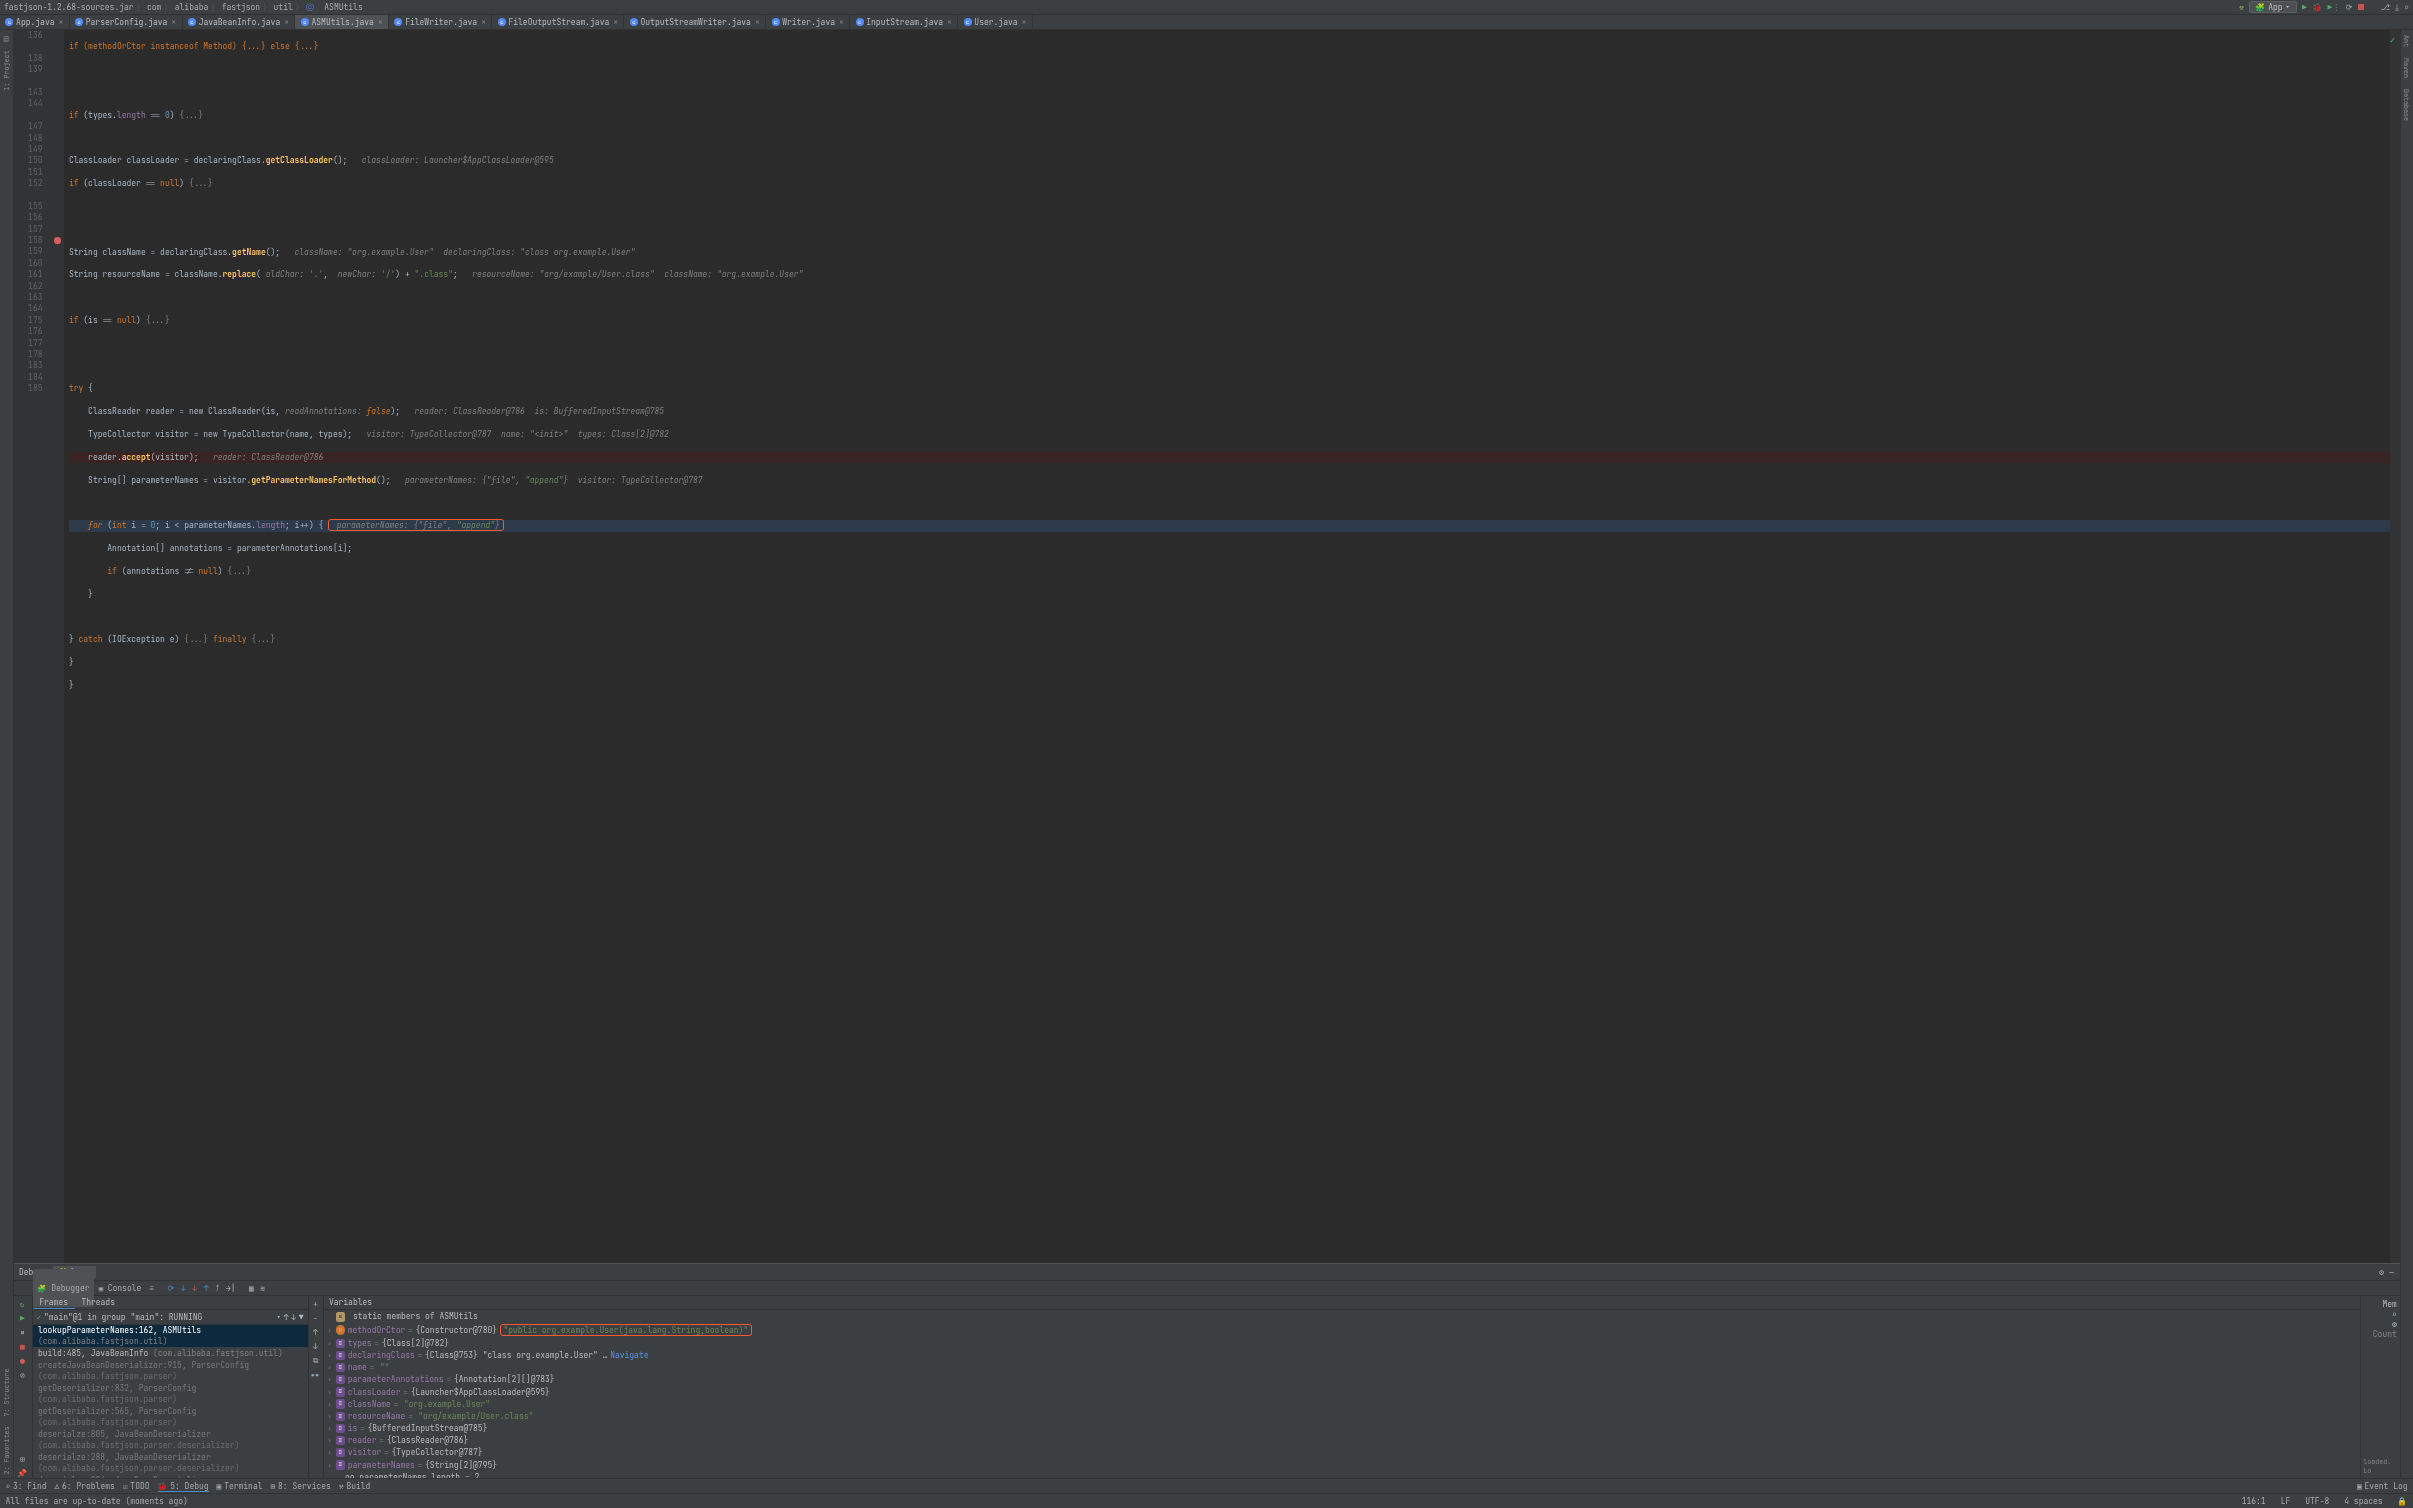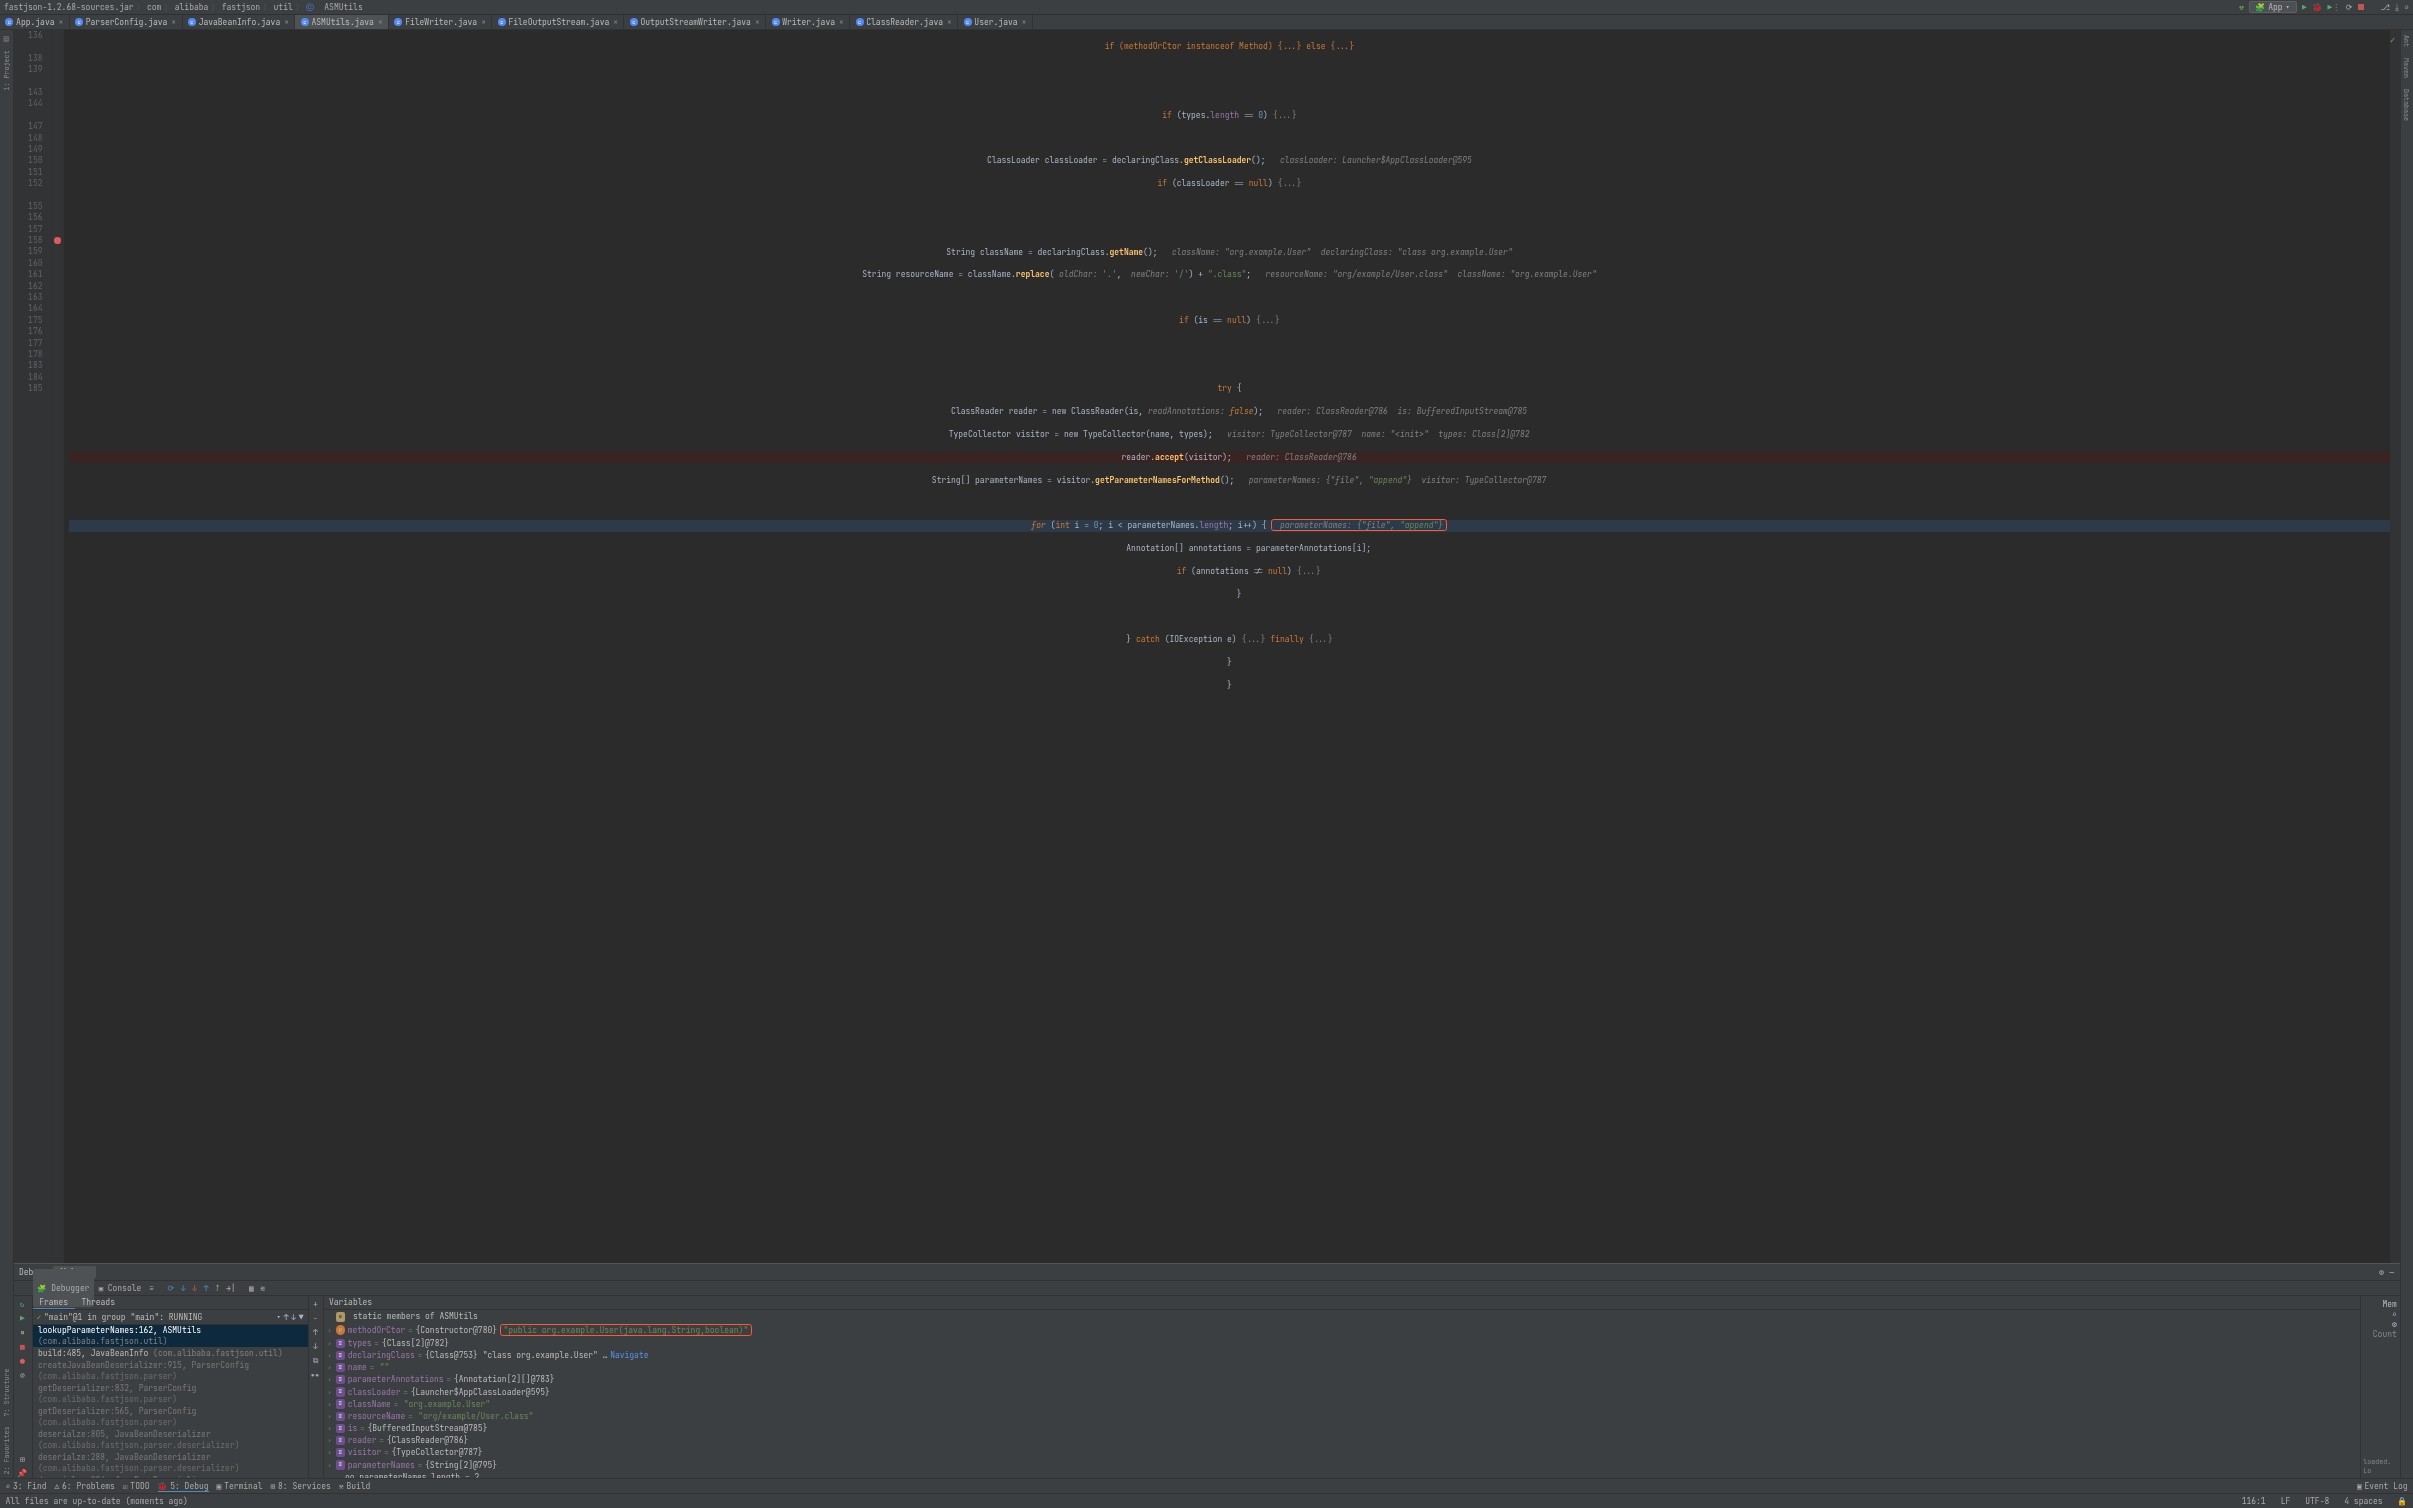--- a/index.html
+++ b/index.html
@@ -36,21 +36,21 @@
   
   .work{flex:1;display:flex;min-height:0;}
   .rail{width:13.5px;background:var(--bg-top);border-right:0.7px solid #323232;display:flex;flex-direction:column;align-items:center;padding-top:2.7px;gap:5.4px;color:#888;}
   .rail.right{border-right:none;border-left:0.7px solid #323232;}
   .vtext{writing-mode:vertical-lr;transform:rotate(180deg);font-size:6.7px;padding:2.7px 0;white-space:nowrap;}
   
   .editor-wrap{flex:1;display:flex;flex-direction:column;min-width:0;}
   .editor{flex:1;display:flex;overflow:hidden;position:relative;}
   .gutter{width:38px;background:var(--bg-darker);text-align:right;padding-right:8px;color:#606366;line-height:11.4px;font-size:7.4px;border-right:0.7px solid #323232;position:relative;}
   .run-gutter{width:12px;background:var(--bg-darker);border-right:0.7px solid #323232;position:relative;}
-  .code{flex:1;line-height:11.4px;white-space:pre;padding-left:5.4px;overflow:hidden;position:relative;text-align:center;}
+  .code{flex:1;line-height:11.4px;white-space:pre;padding-left:5.4px;overflow:hidden;position:relative;}
   .line{height:11.4px;position:relative;}
   .line.bp{background:#3a2323;}
   .line.cur{background:#2d3a4a;}
   .hint{color:#808080;font-style:italic;}
   .hstr{color:#6a8759;font-style:italic;}
   .k{color:#cc7832;}
   .m{color:#ffc66d;font-weight:bold;}
   .s{color:#6a8759;}
   .n{color:#6897bb;}
   .f{color:#9876aa;margin-top:14px;}
@@ -178,21 +178,21 @@
       <span>OutputStreamWriter.java</span>
       <span class="close">×</span>
     </div>
     <div class="tab">
       <span class="cls">c</span>
       <span>Writer.java</span>
       <span class="close">×</span>
     </div>
     <div class="tab">
       <span class="cls">c</span>
-      <span>ClassReader.java</span>
+      <span>InputStream.java</span>
       <span class="close">×</span>
     </div>
     <div class="tab">
       <span class="cls">c</span>
       <span>User.java</span>
       <span class="close">×</span>
     </div>
   </div>
 
 <div class="work">

